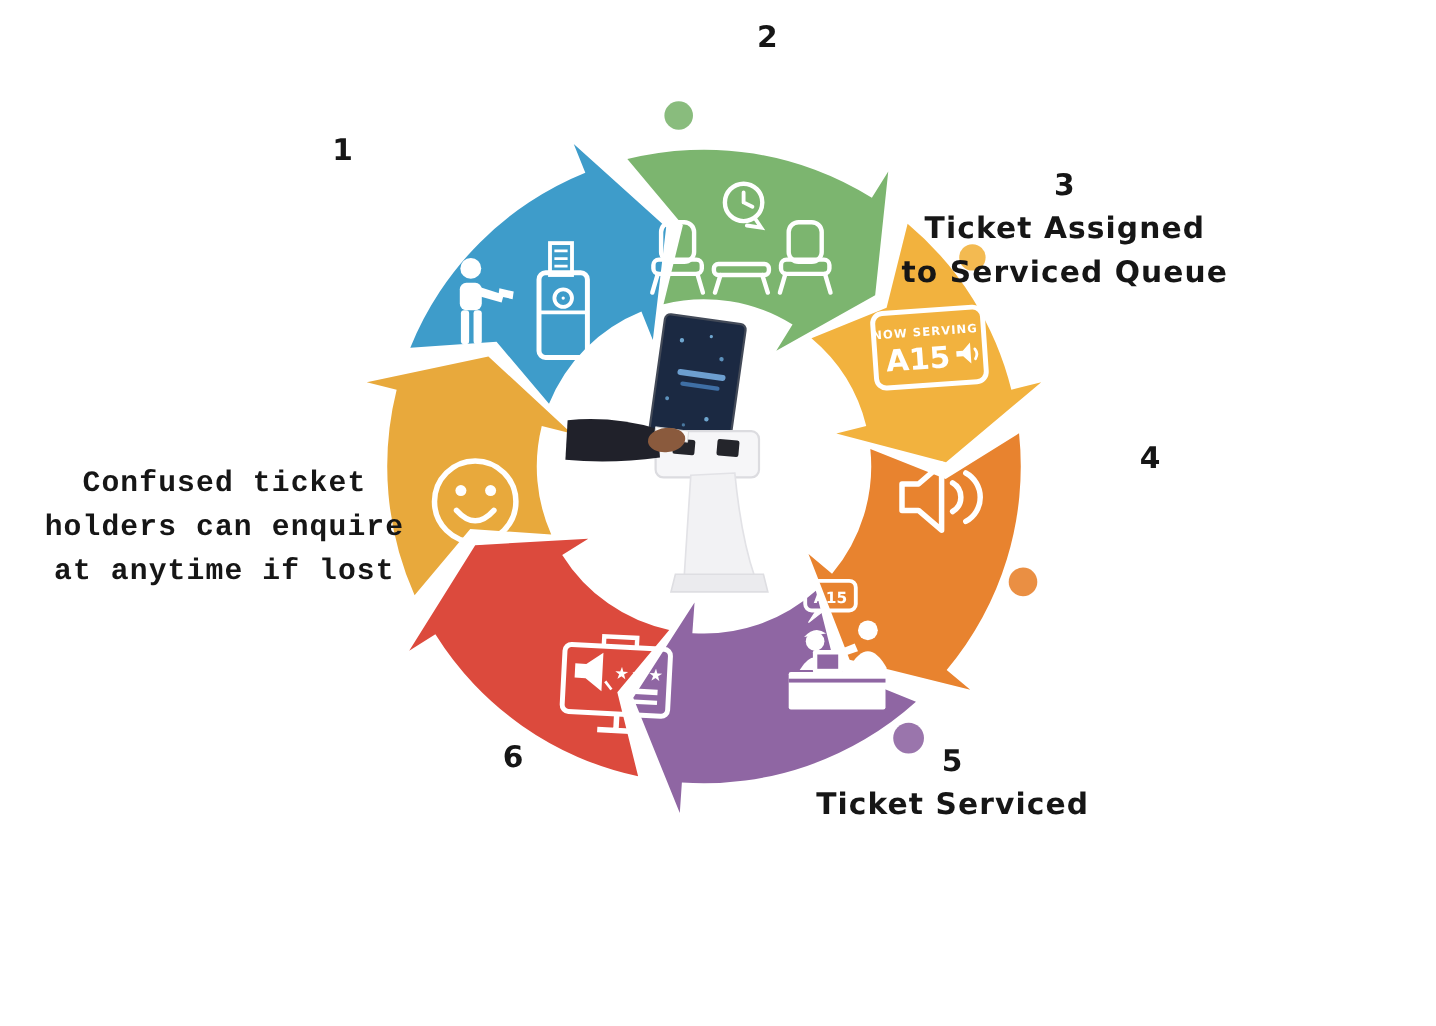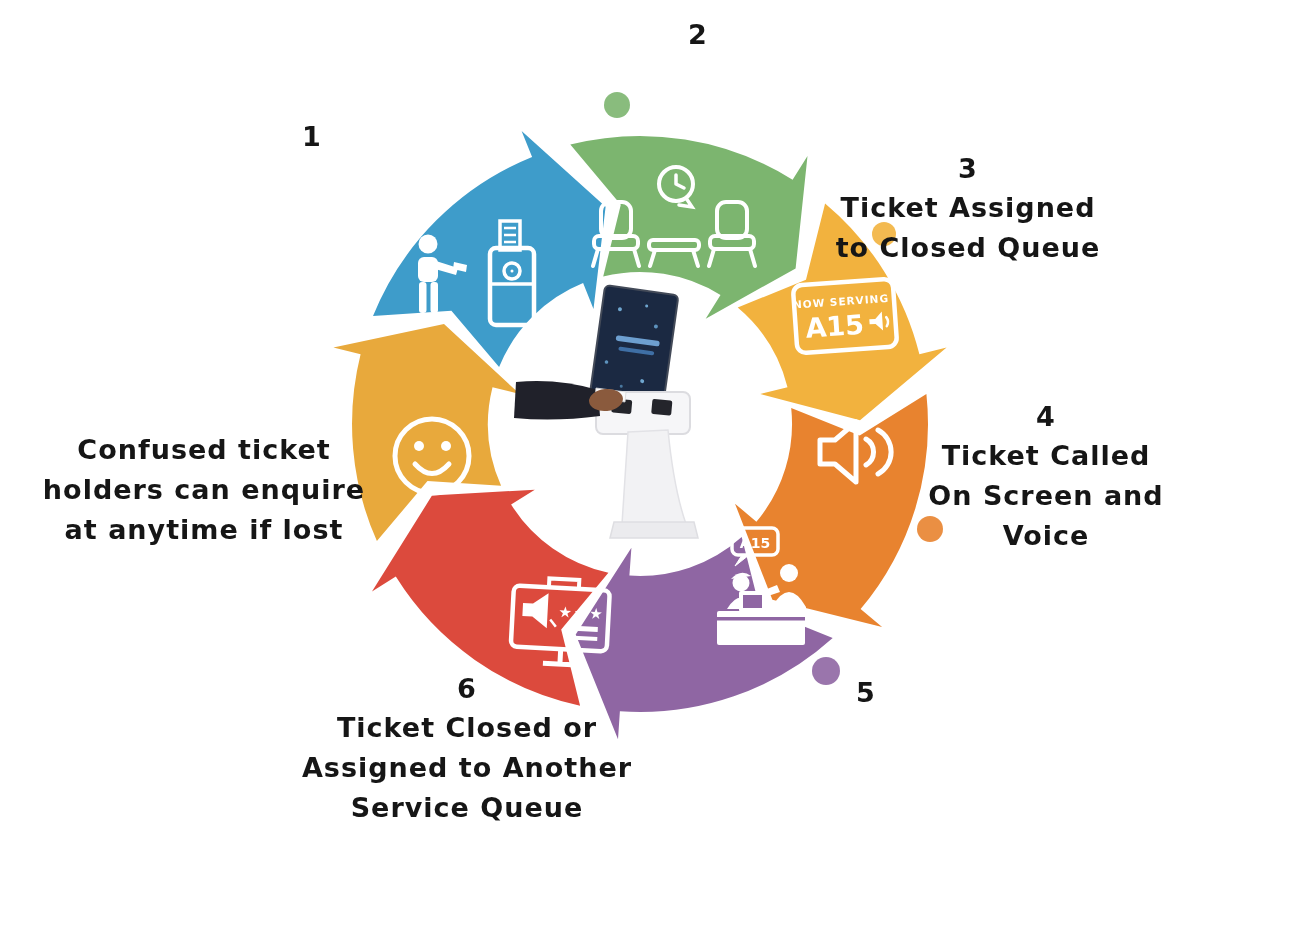--- a/index.html
+++ b/index.html
@@ -155,39 +155,35 @@
     <div class="num">1</div>
   </div>
 
   <div class="label" style="left:698px;top:16px;">
     <div class="num">2</div>
   </div>
 
   <div class="label" style="left:968px;top:150px;">
     <div class="num">3</div>
     <div class="txt">Ticket Assigned
-to Closed Queue</div>
+to Serviced Queue</div>
   </div>
 
   <div class="label" style="left:1046px;top:398px;">
     <div class="num">4</div>
-    <div class="txt">Ticket Called
-On Screen and Voice</div>
   </div>
 
   <div class="label" style="left:866px;top:674px;">
     <div class="num">5</div>
+    <div class="txt">Ticket Serviced</div>
   </div>
 
   <div class="label" style="left:467px;top:670px;">
     <div class="num">6</div>
-    <div class="txt">Ticket Closed or
-Assigned to Another
-Service Queue</div>
   </div>
 
-  <div class="label" style="left:204px;top:430px;">
+  <div class="label" style="left:204px;top:420px;font-family:Liberation Mono, monospace;">
     <div class="txt">Confused ticket
 holders can enquire
 at anytime if lost</div>
   </div>
 
 </div>
 
 </body></html>

